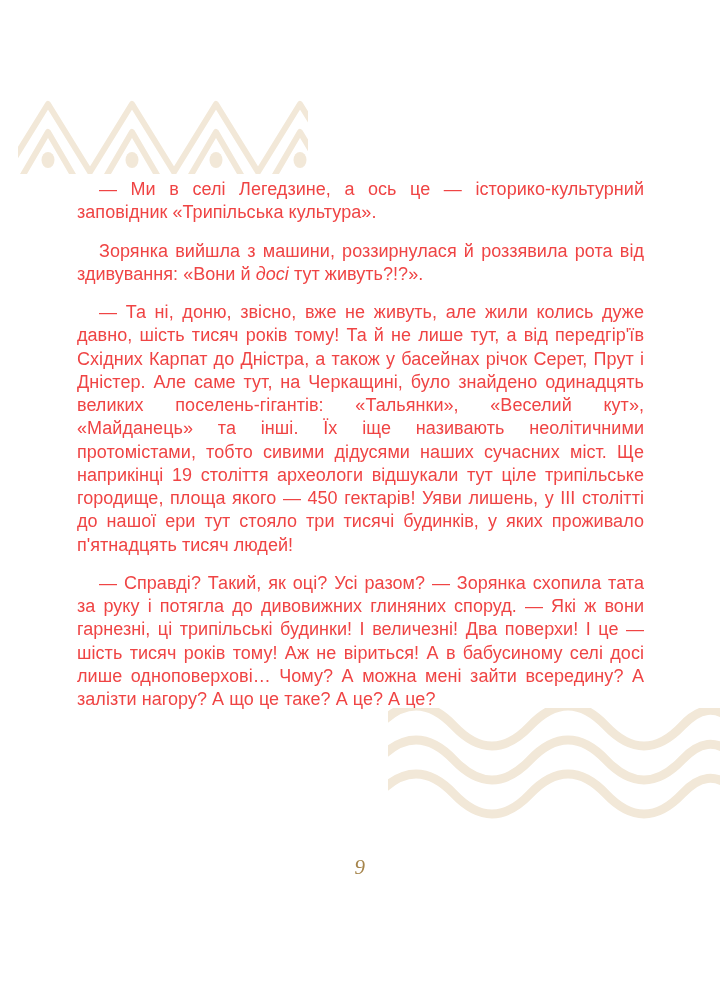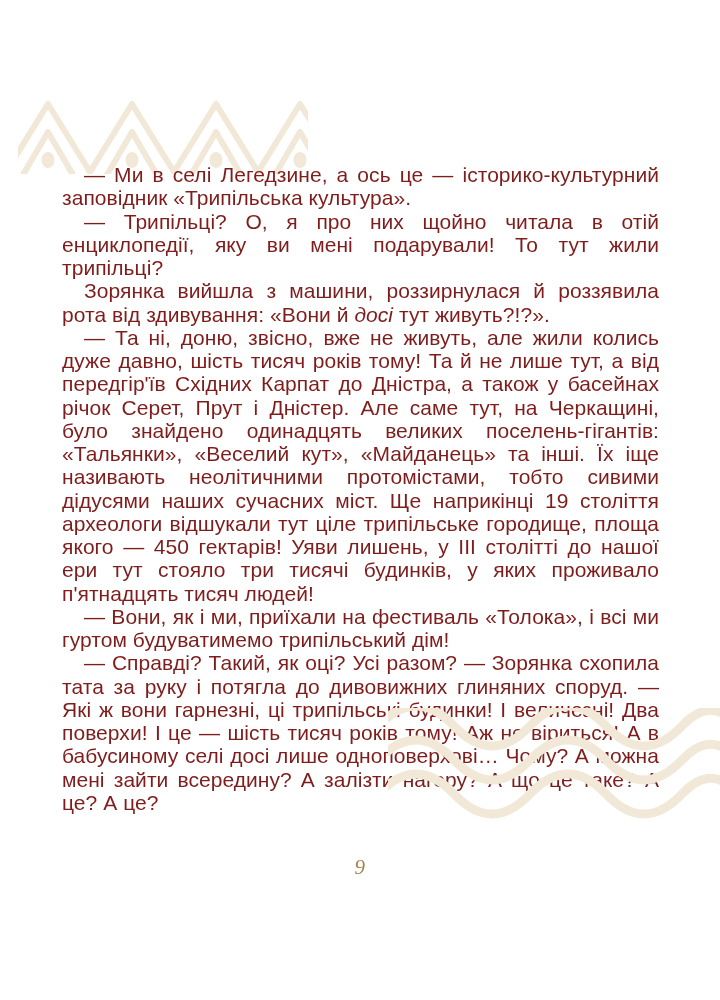--- a/index.html
+++ b/index.html
@@ -39,24 +39,24 @@
 
   
   .text-body {
     position: absolute;
     left: 62px;
     top: 163px;
     width: 597px;
   }
 
   .para {
-    margin: 0;
-    font-size: 21px;
+    margin: 15px;
+    font-size: 18px;
     line-height: 23.25px;
-    color: #7f1d1d;
+    color: #ef4444;
     text-align: justify;
     text-justify: inter-word;
     letter-spacing: 0.05px;
     -webkit-hyphens: none;
     hyphens: none;
     word-spacing: 0px;
   }
 
   .para.indent {
     text-indent: 22px;
@@ -98,24 +98,22 @@
         <ellipse cx="114" cy="72" rx="6.5" ry="8"></ellipse>
         <ellipse cx="198" cy="72" rx="6.5" ry="8"></ellipse>
         <ellipse cx="282" cy="72" rx="6.5" ry="8"></ellipse>
         <ellipse cx="-12" cy="72" rx="6.5" ry="8"></ellipse>
       </g>
     </svg>
   </div>
 
   <div class="text-body">
     <p class="para indent">—&nbsp;Ми в селі Легедзине, а ось це — історико-культурний заповідник «Трипільська культура».</p>
-    <p class="para indent">—&nbsp;Трипільці? О, я про них щойно читала в отій енциклопедії, яку ви мені подарували! То тут жили трипільці?</p>
     <p class="para indent">Зорянка вийшла з машини, роззирнулася й роззявила рота від здивування: «Вони й <em>досі</em> тут живуть?!?».</p>
     <p class="para indent">—&nbsp;Та ні, доню, звісно, вже не живуть, але жили колись дуже давно, шість тисяч років тому! Та й не лише тут, а від передгір'їв Східних Карпат до Дністра, а також у басейнах річок Серет, Прут і Дністер. Але саме тут, на Черкащині, було знайдено одинадцять великих поселень-гігантів: «Тальянки», «Веселий кут», «Майданець» та інші. Їх іще називають неолітичними протомістами, тобто сивими дідусями наших сучасних міст. Ще наприкінці 19 століття археологи відшукали тут ціле трипільське городище, площа якого — 450 гектарів! Уяви лишень, у III столітті до нашої ери тут стояло три тисячі будинків, у яких проживало п'ятнадцять тисяч людей!</p>
-    <p class="para indent">—&nbsp;Вони, як і ми, приїхали на фестиваль «Толока», і всі ми гуртом будуватимемо трипільський дім!</p>
     <p class="para indent">—&nbsp;Справді? Такий, як оці? Усі разом? — Зорянка схопила тата за руку і потягла до дивовижних глиняних споруд. — Які ж вони гарнезні, ці трипільські будинки! І величезні! Два поверхи! І це — шість тисяч років тому! Аж не віриться! А в бабусиному селі досі лише одноповерхові… Чому? А можна мені зайти всередину? А залізти нагору? А що це таке? А це? А це?</p>
   </div>
 
   <div class="ornament-bottom">
     <svg width="332" height="150" viewBox="0 0 332 150" xmlns="http://www.w3.org/2000/svg" aria-hidden="true">
       <g fill="none" stroke="#f2e8d8" stroke-width="9" stroke-linecap="round">
         <path d="M -10 18 Q 28 -22 66 18 Q 104 58 142 18 Q 180 -22 218 18 Q 256 58 294 18 Q 320 -10 344 12"></path>
         <path d="M -10 52 Q 28 12 66 52 Q 104 92 142 52 Q 180 12 218 52 Q 256 92 294 52 Q 320 24 344 46"></path>
         <path d="M -10 86 Q 28 46 66 86 Q 104 126 142 86 Q 180 46 218 86 Q 256 126 294 86 Q 320 58 344 80"></path>
       </g>

